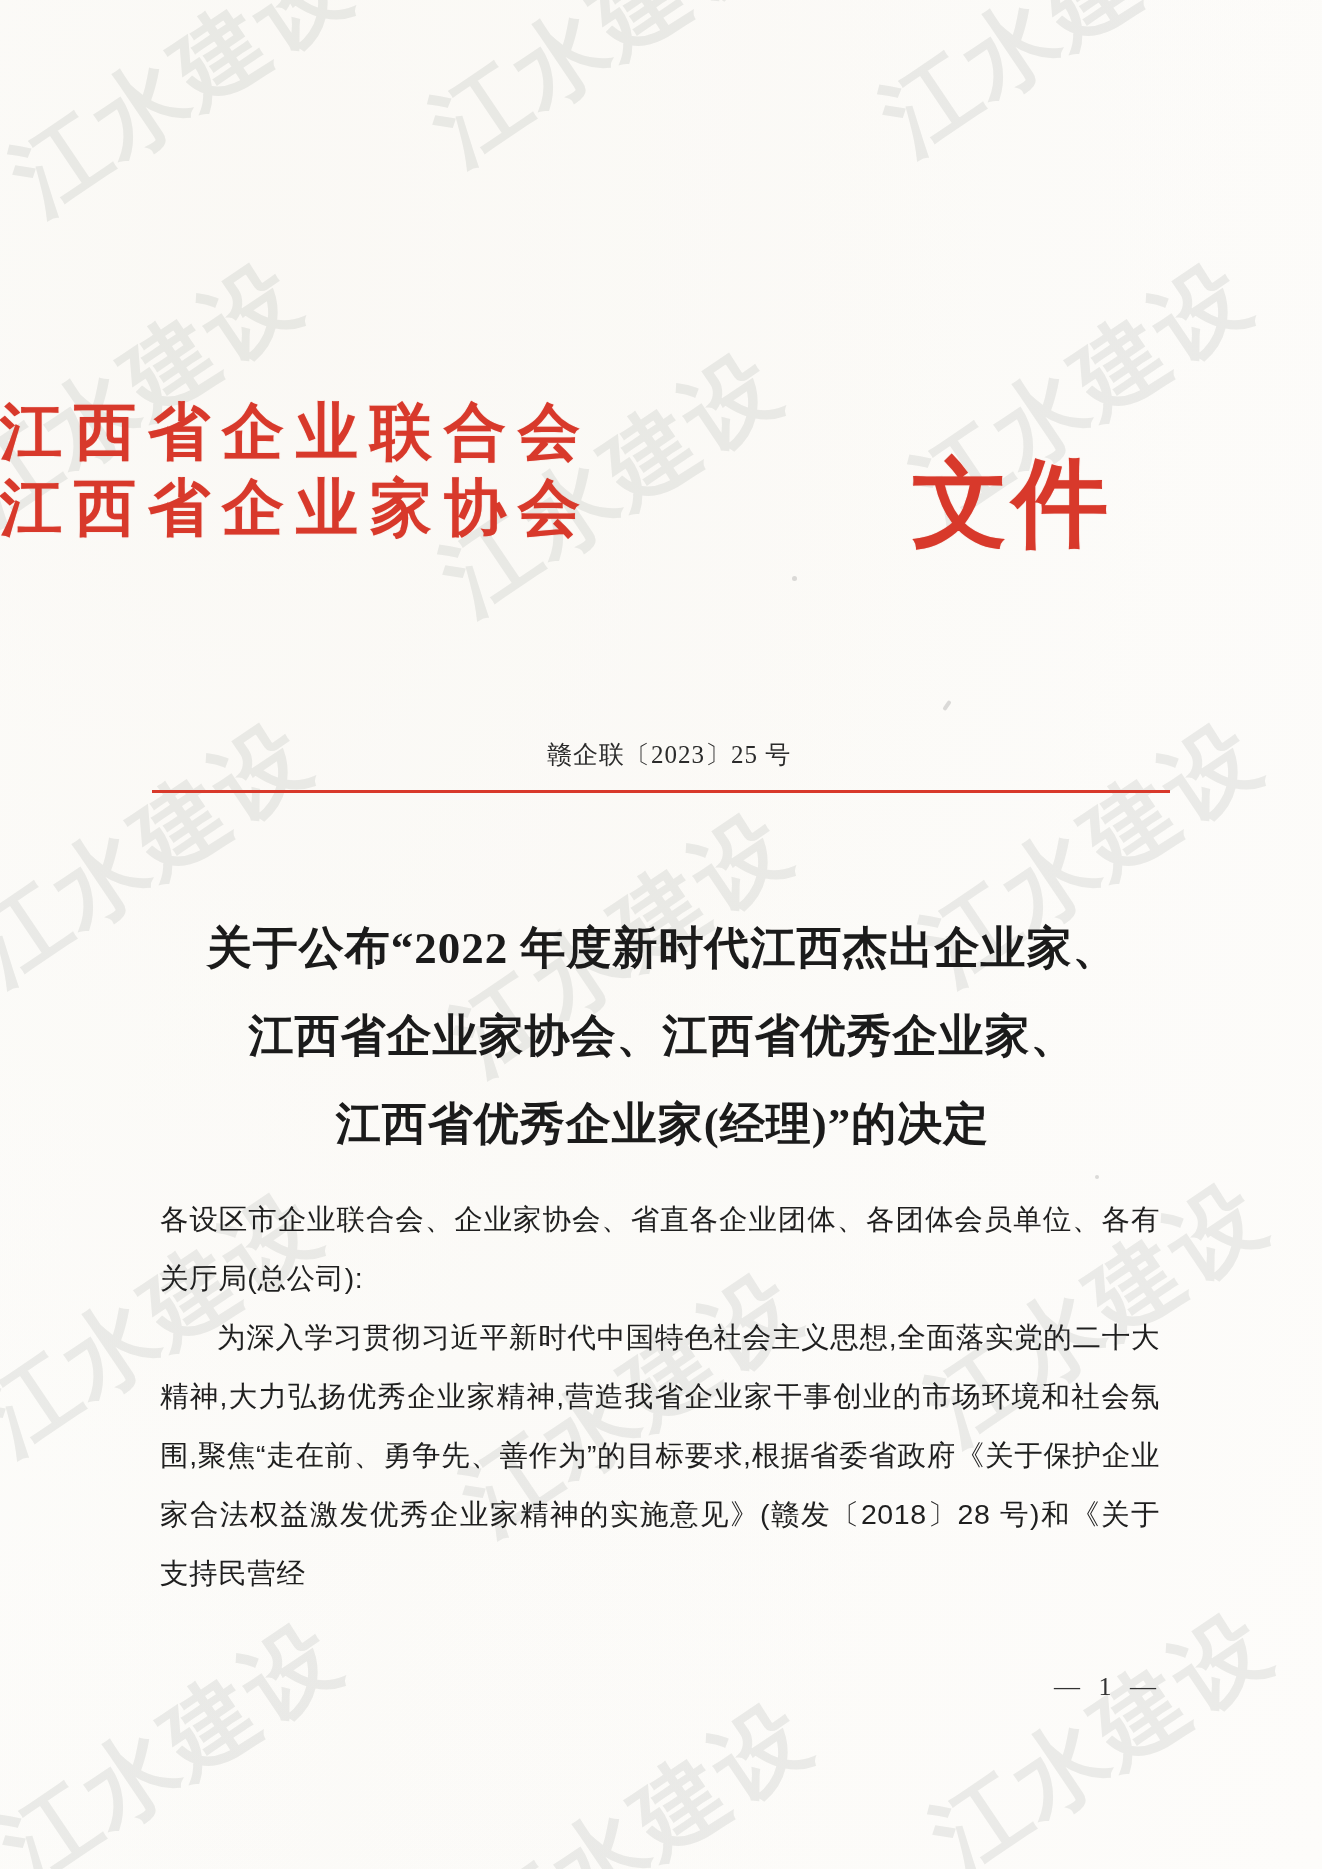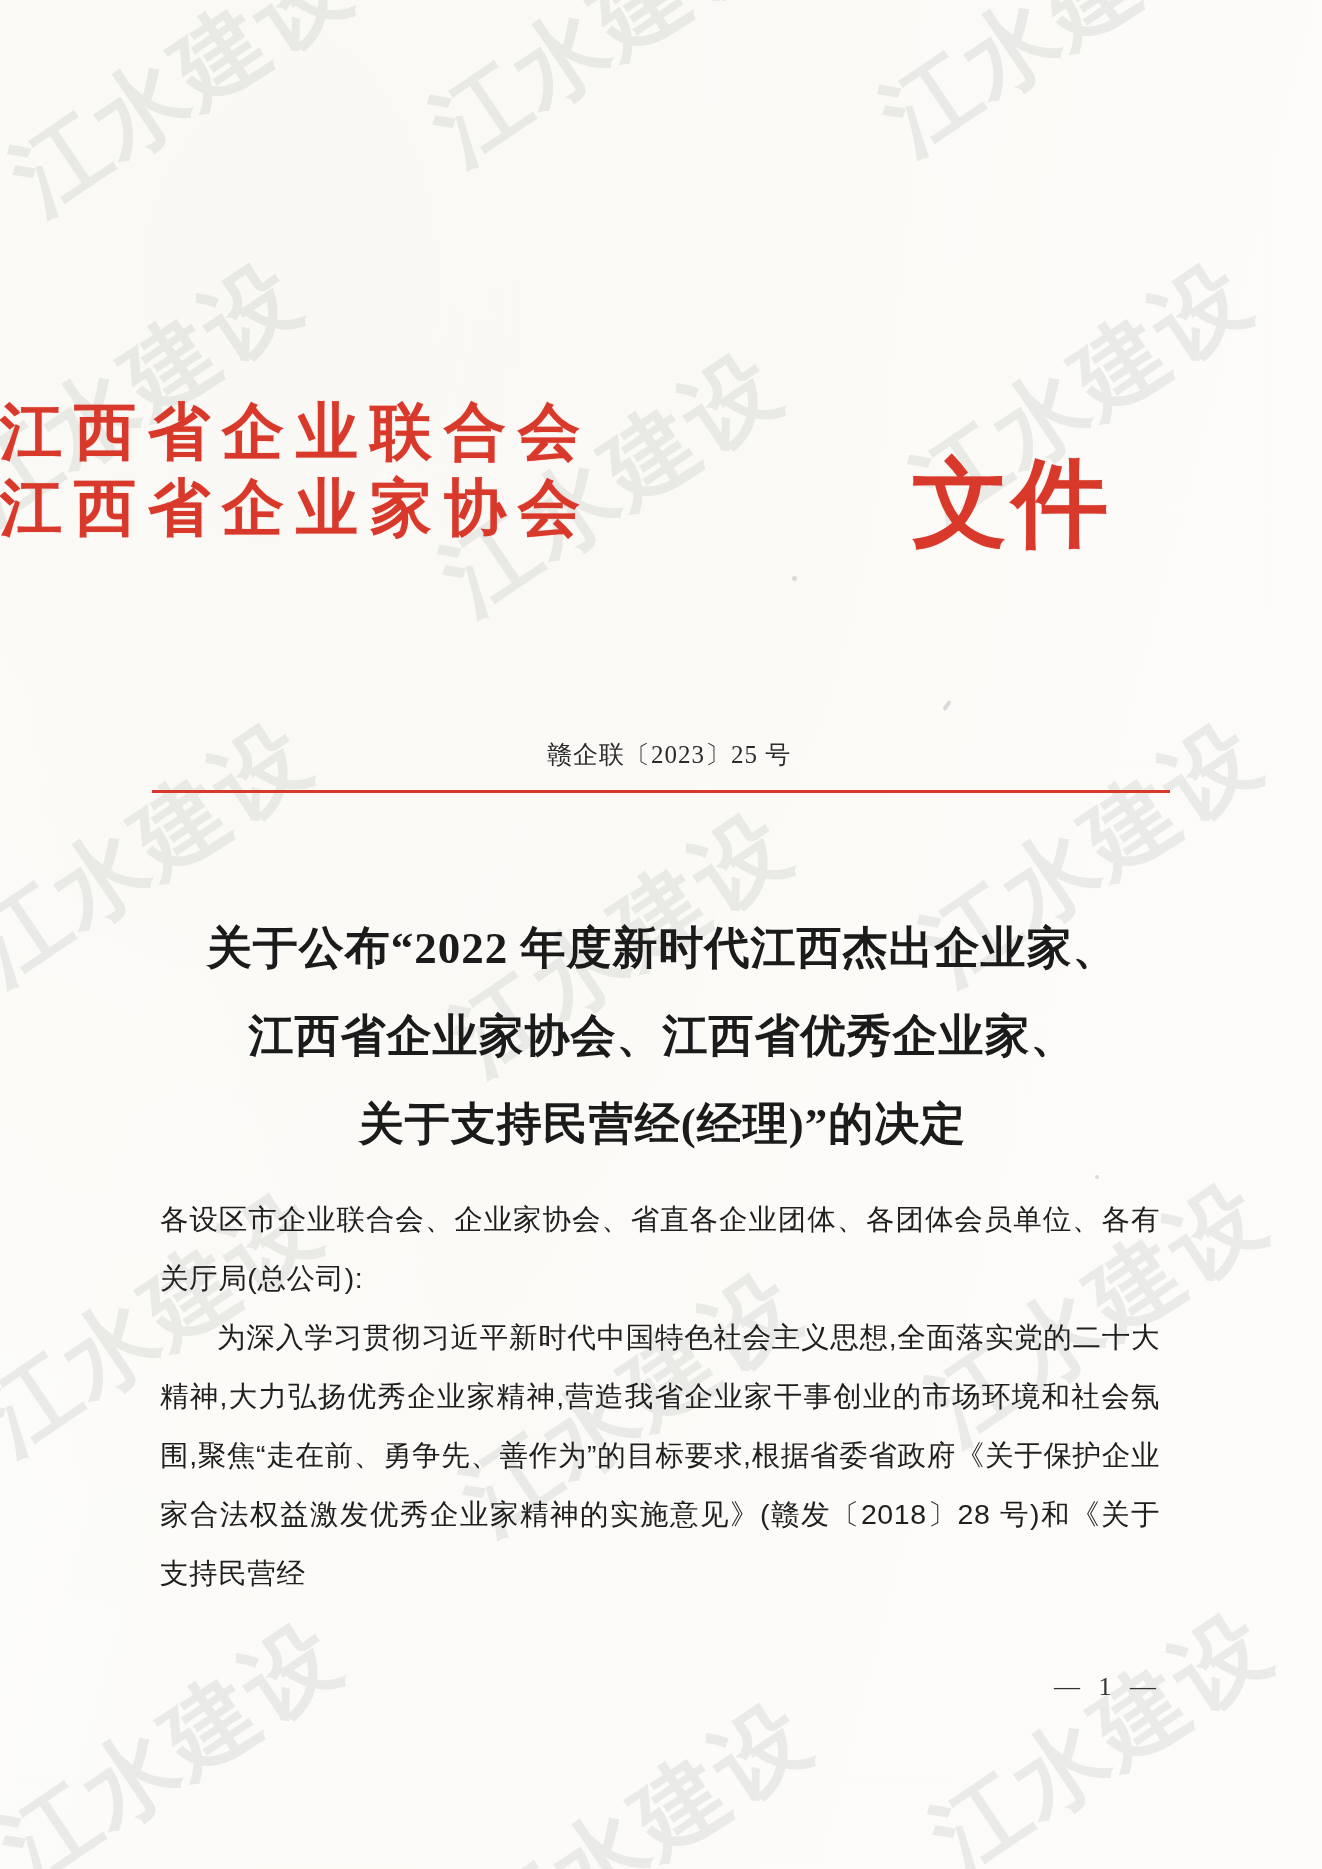--- a/index.html
+++ b/index.html
@@ -176,21 +176,21 @@
   </div>
   <div class="masthead-wen">文件</div>
 
   <div class="docnum">赣企联〔2023〕25 号</div>
 
   <div class="red-rule"></div>
 
   <div class="doc-title">
     <div>关于公布“2022 年度新时代江西杰出企业家、</div>
     <div>江西省企业家协会、江西省优秀企业家、</div>
-    <div>关于支持民营经(经理)”的决定</div>
+    <div>江西省优秀企业家(经理)”的决定</div>
   </div>
 
   <div class="body-block">
     <p>各设区市企业联合会、企业家协会、省直各企业团体、各团体会员单位、各有关厅局(总公司):</p>
     <p class="indent2">为深入学习贯彻习近平新时代中国特色社会主义思想,全面落实党的二十大精神,大力弘扬优秀企业家精神,营造我省企业家干事创业的市场环境和社会氛围,聚焦“走在前、勇争先、善作为”的目标要求,根据省委省政府《关于保护企业家合法权益激发优秀企业家精神的实施意见》(赣发〔2018〕28 号)和《关于支持民营经</p>
   </div>
 
   <div class="page-footer">— 1 —</div>
 
   <div class="speck" style="left:792px; top:576px; width:5px; height:5px;"></div>

